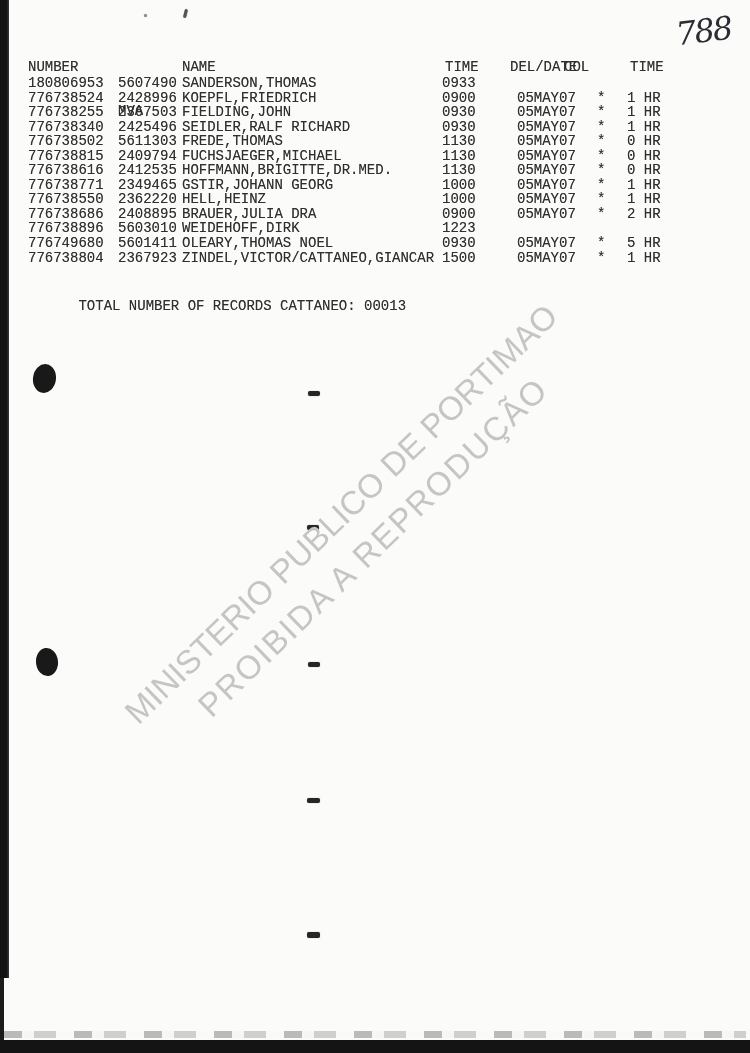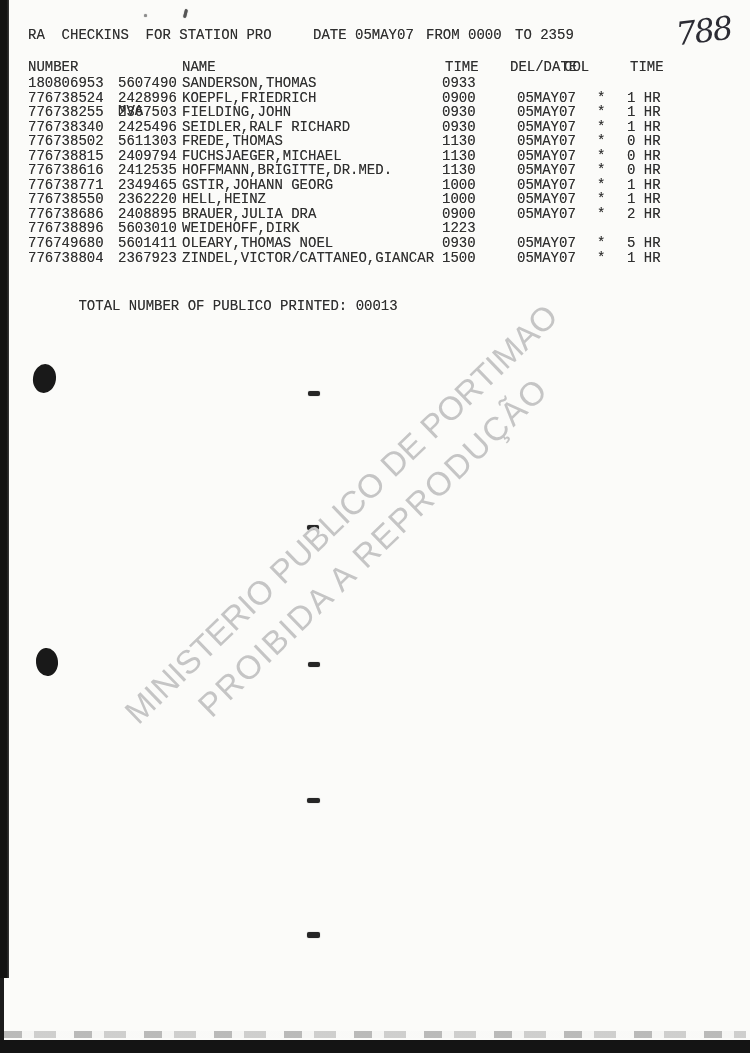--- a/index.html
+++ b/index.html
@@ -87,37 +87,31 @@
 
   <div class="watermark">
     <span class="wm1">MINISTERIO PUBLICO DE PORTIMAO</span>
     <span class="wm2">PROIBIDA A REPRODUÇÃO</span>
   </div>
 
   <div class="handwritten">788</div>
 
   <div class="content">
 
-    <div class="title-row">
-      <span class="tcell t-report">RA  CHECKINS  FOR STATION PRO</span>
-      <span class="tcell t-date">DATE 05MAY07</span>
-      <span class="tcell t-from">FROM 0000</span>
-      <span class="tcell t-to">TO 2359</span>
-    </div>
 
     <div class="header-row">
       <span class="hcell h-number">NUMBER</span>
       <span class="hcell h-mva">MVA</span>
       <span class="hcell h-name">NAME</span>
       <span class="hcell h-time">TIME</span>
       <span class="hcell h-del">DEL/DATE</span>
       <span class="hcell h-col">COL</span>
       <span class="hcell h-time2">TIME</span>
     </div>
 
     <div class="rows"><div class="trow"><span class="cell c-number">180806953</span><span class="cell c-mva">5607490</span><span class="cell c-name">SANDERSON,THOMAS</span><span class="cell c-time">0933</span></div><div class="trow"><span class="cell c-number">776738524</span><span class="cell c-mva">2428996</span><span class="cell c-name">KOEPFL,FRIEDRICH</span><span class="cell c-time">0900</span><span class="cell c-del_date">05MAY07</span><span class="cell c-star">*</span><span class="cell c-hrs">1 HR</span></div><div class="trow"><span class="cell c-number">776738255</span><span class="cell c-mva">2367503</span><span class="cell c-name">FIELDING,JOHN</span><span class="cell c-time">0930</span><span class="cell c-del_date">05MAY07</span><span class="cell c-star">*</span><span class="cell c-hrs">1 HR</span></div><div class="trow"><span class="cell c-number">776738340</span><span class="cell c-mva">2425496</span><span class="cell c-name">SEIDLER,RALF RICHARD</span><span class="cell c-time">0930</span><span class="cell c-del_date">05MAY07</span><span class="cell c-star">*</span><span class="cell c-hrs">1 HR</span></div><div class="trow"><span class="cell c-number">776738502</span><span class="cell c-mva">5611303</span><span class="cell c-name">FREDE,THOMAS</span><span class="cell c-time">1130</span><span class="cell c-del_date">05MAY07</span><span class="cell c-star">*</span><span class="cell c-hrs">0 HR</span></div><div class="trow"><span class="cell c-number">776738815</span><span class="cell c-mva">2409794</span><span class="cell c-name">FUCHSJAEGER,MICHAEL</span><span class="cell c-time">1130</span><span class="cell c-del_date">05MAY07</span><span class="cell c-star">*</span><span class="cell c-hrs">0 HR</span></div><div class="trow"><span class="cell c-number">776738616</span><span class="cell c-mva">2412535</span><span class="cell c-name">HOFFMANN,BRIGITTE,DR.MED.</span><span class="cell c-time">1130</span><span class="cell c-del_date">05MAY07</span><span class="cell c-star">*</span><span class="cell c-hrs">0 HR</span></div><div class="trow"><span class="cell c-number">776738771</span><span class="cell c-mva">2349465</span><span class="cell c-name">GSTIR,JOHANN GEORG</span><span class="cell c-time">1000</span><span class="cell c-del_date">05MAY07</span><span class="cell c-star">*</span><span class="cell c-hrs">1 HR</span></div><div class="trow"><span class="cell c-number">776738550</span><span class="cell c-mva">2362220</span><span class="cell c-name">HELL,HEINZ</span><span class="cell c-time">1000</span><span class="cell c-del_date">05MAY07</span><span class="cell c-star">*</span><span class="cell c-hrs">1 HR</span></div><div class="trow"><span class="cell c-number">776738686</span><span class="cell c-mva">2408895</span><span class="cell c-name">BRAUER,JULIA DRA</span><span class="cell c-time">0900</span><span class="cell c-del_date">05MAY07</span><span class="cell c-star">*</span><span class="cell c-hrs">2 HR</span></div><div class="trow"><span class="cell c-number">776738896</span><span class="cell c-mva">5603010</span><span class="cell c-name">WEIDEHOFF,DIRK</span><span class="cell c-time">1223</span></div><div class="trow"><span class="cell c-number">776749680</span><span class="cell c-mva">5601411</span><span class="cell c-name">OLEARY,THOMAS NOEL</span><span class="cell c-time">0930</span><span class="cell c-del_date">05MAY07</span><span class="cell c-star">*</span><span class="cell c-hrs">5 HR</span></div><div class="trow"><span class="cell c-number">776738804</span><span class="cell c-mva">2367923</span><span class="cell c-name">ZINDEL,VICTOR/CATTANEO,GIANCAR</span><span class="cell c-time">1500</span><span class="cell c-del_date">05MAY07</span><span class="cell c-star">*</span><span class="cell c-hrs">1 HR</span></div></div>
 
     <div class="total-line">
-      <span>TOTAL NUMBER OF PUBLICO PRINTED:</span><span class="total-value">00013</span>
+      <span>TOTAL NUMBER OF RECORDS CATTANEO:</span><span class="total-value">00013</span>
     </div>
 
   </div>
 </div>
 
 </body></html>

